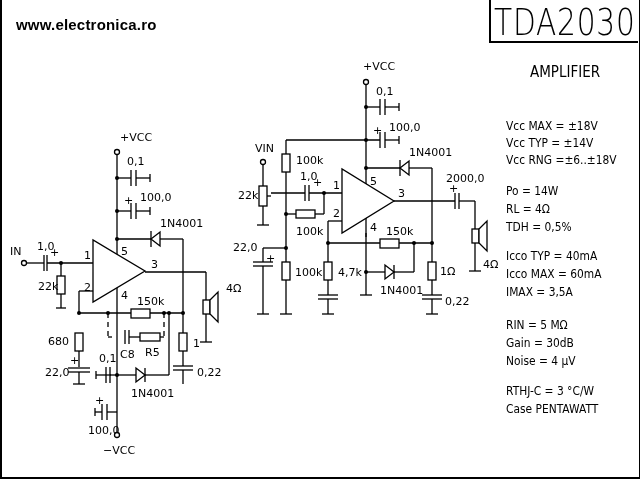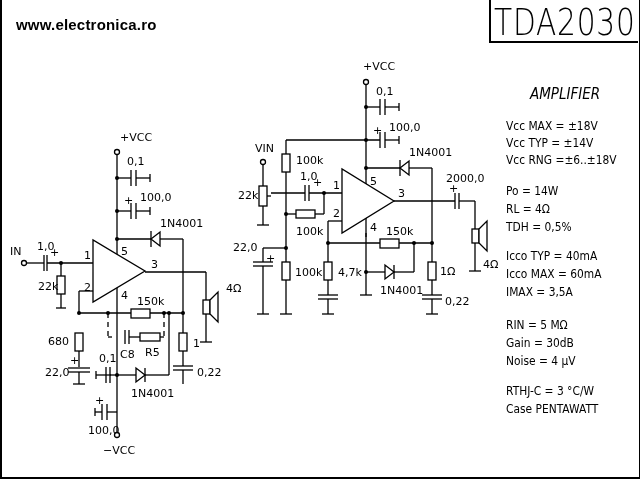--- a/index.html
+++ b/index.html
@@ -20,21 +20,21 @@
 </head>
 <body>
 
 <div id="page">
   <div id="frame"></div>
 
   <div class="site">www.electronica.ro</div>
 
   <div class="titlebox"></div>
   <div class="title">TDA2030</div>
-  <div class="subtitle" style="top:84px;font-style:italic;">AMPLIFIER</div>
+  <div class="subtitle" style="top:62px;">AMPLIFIER</div>
 
   <div class="spec" style="top:118px;"><span>Vcc MAX</span> <span>= ±18V</span></div>
   <div class="spec" style="top:135px;"><span>Vcc TYP</span> <span>= ±14V</span></div>
   <div class="spec" style="top:152px;"><span>Vcc RNG</span> <span>=±6..±18V</span></div>
   <div class="spec" style="top:183px;"><span>Po</span> <span>= 14W</span></div>
   <div class="spec" style="top:201px;"><span>RL</span> <span>= 4Ω</span></div>
   <div class="spec" style="top:219px;"><span>TDH</span> <span>= 0,5%</span></div>
   <div class="spec" style="top:248px;"><span>Icco TYP</span> <span>= 40mA</span></div>
   <div class="spec" style="top:266px;"><span>Icco MAX</span> <span>= 60mA</span></div>
   <div class="spec" style="top:284px;"><span>IMAX</span> <span>=  3,5A</span></div>

